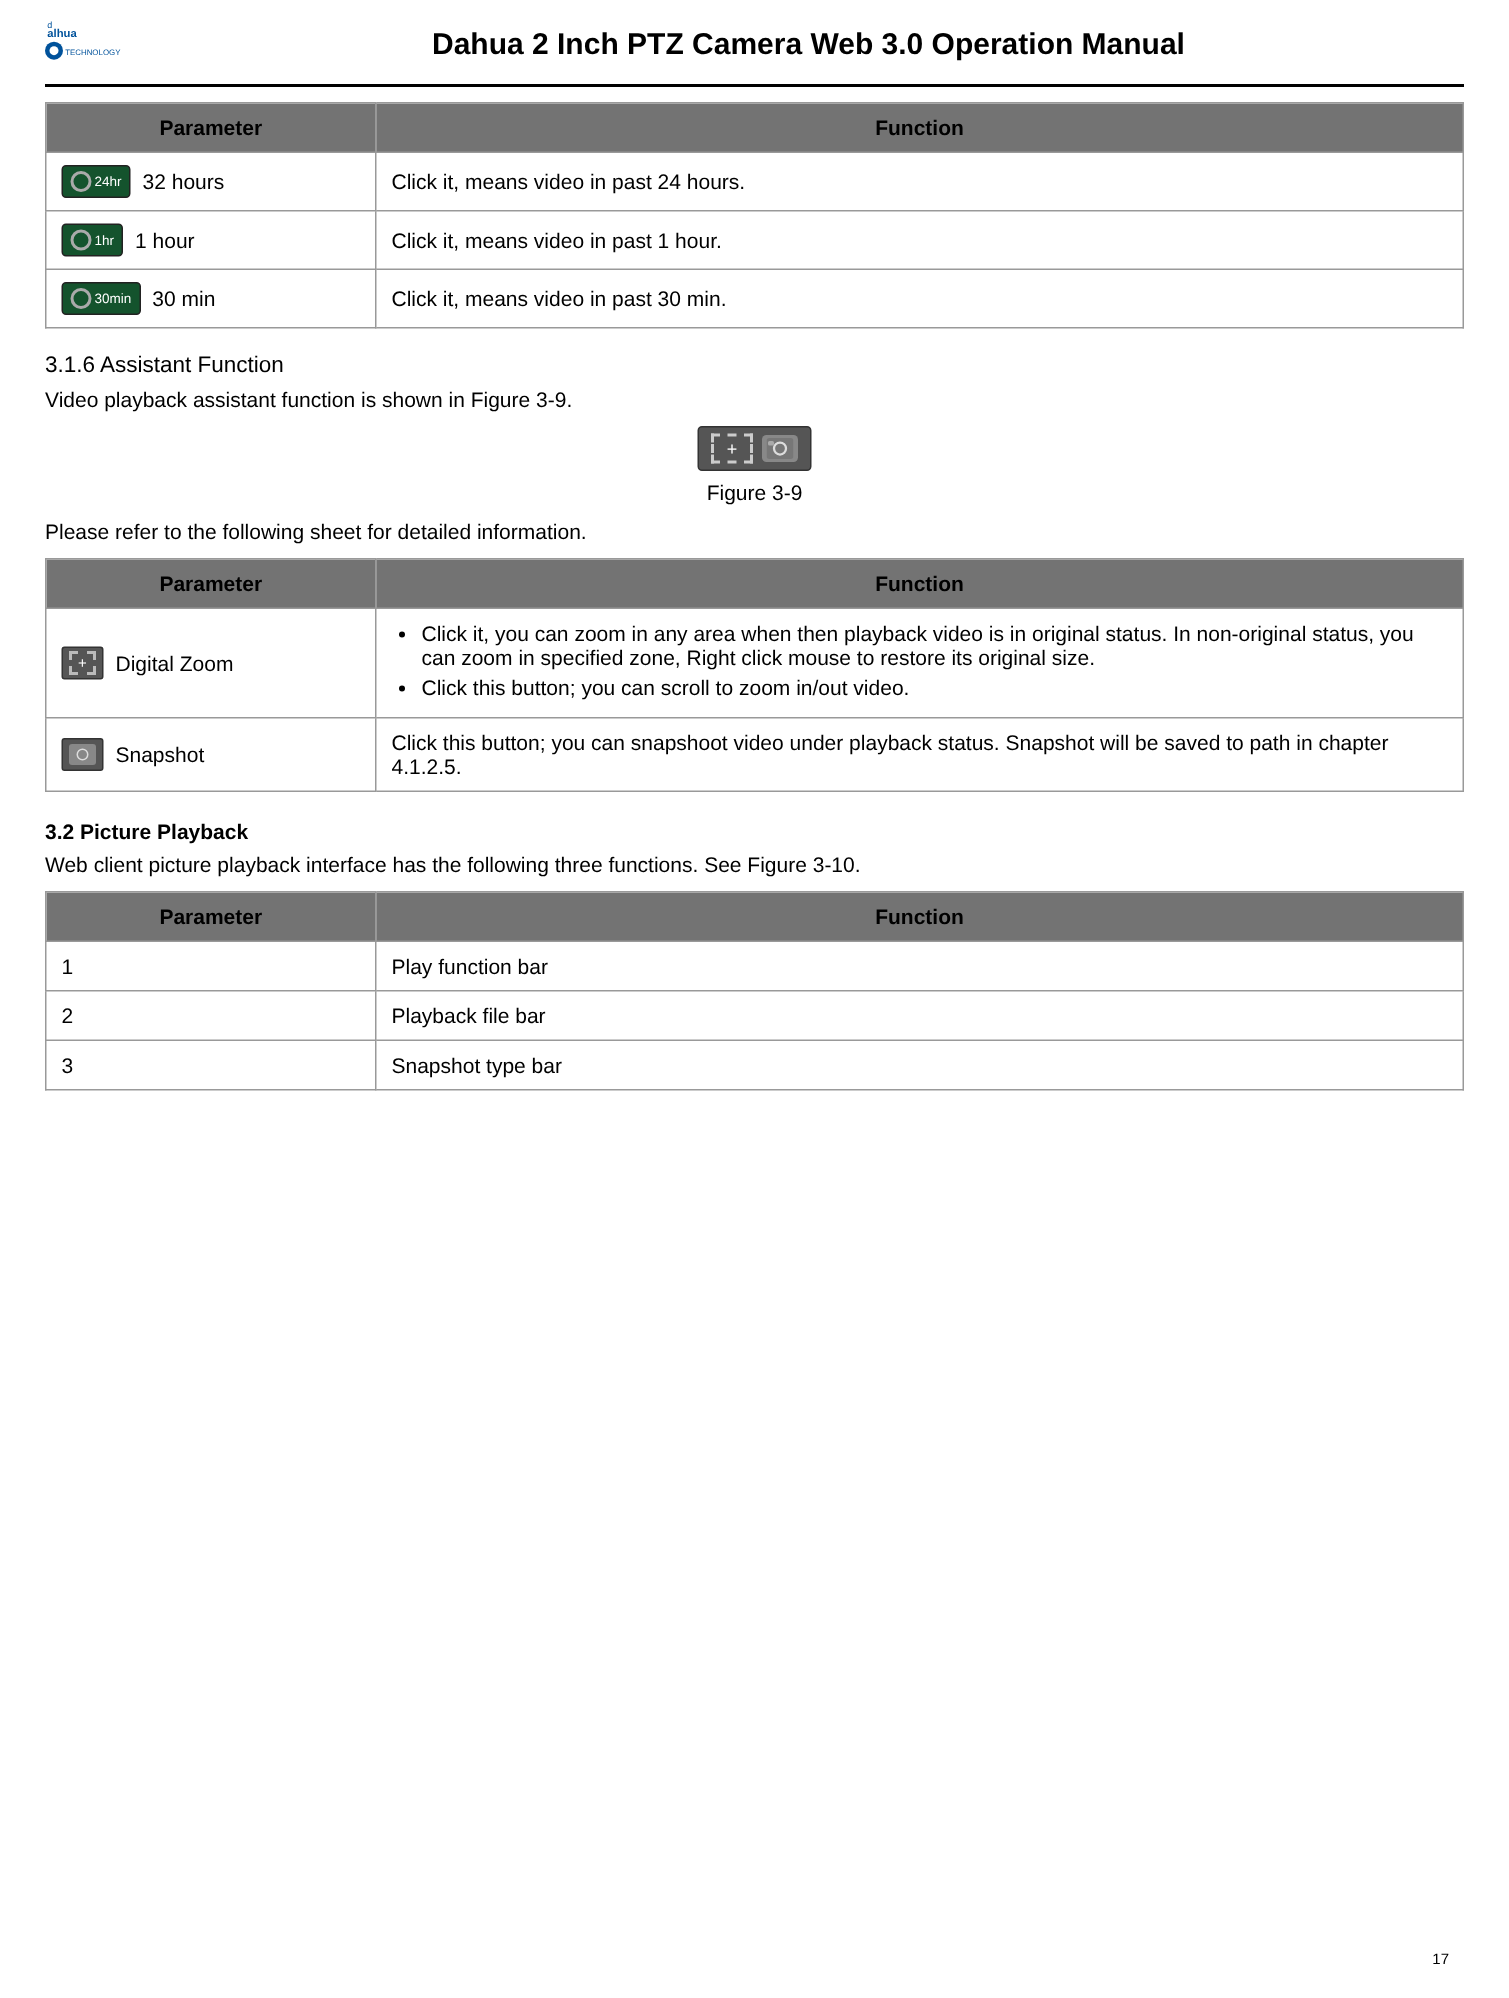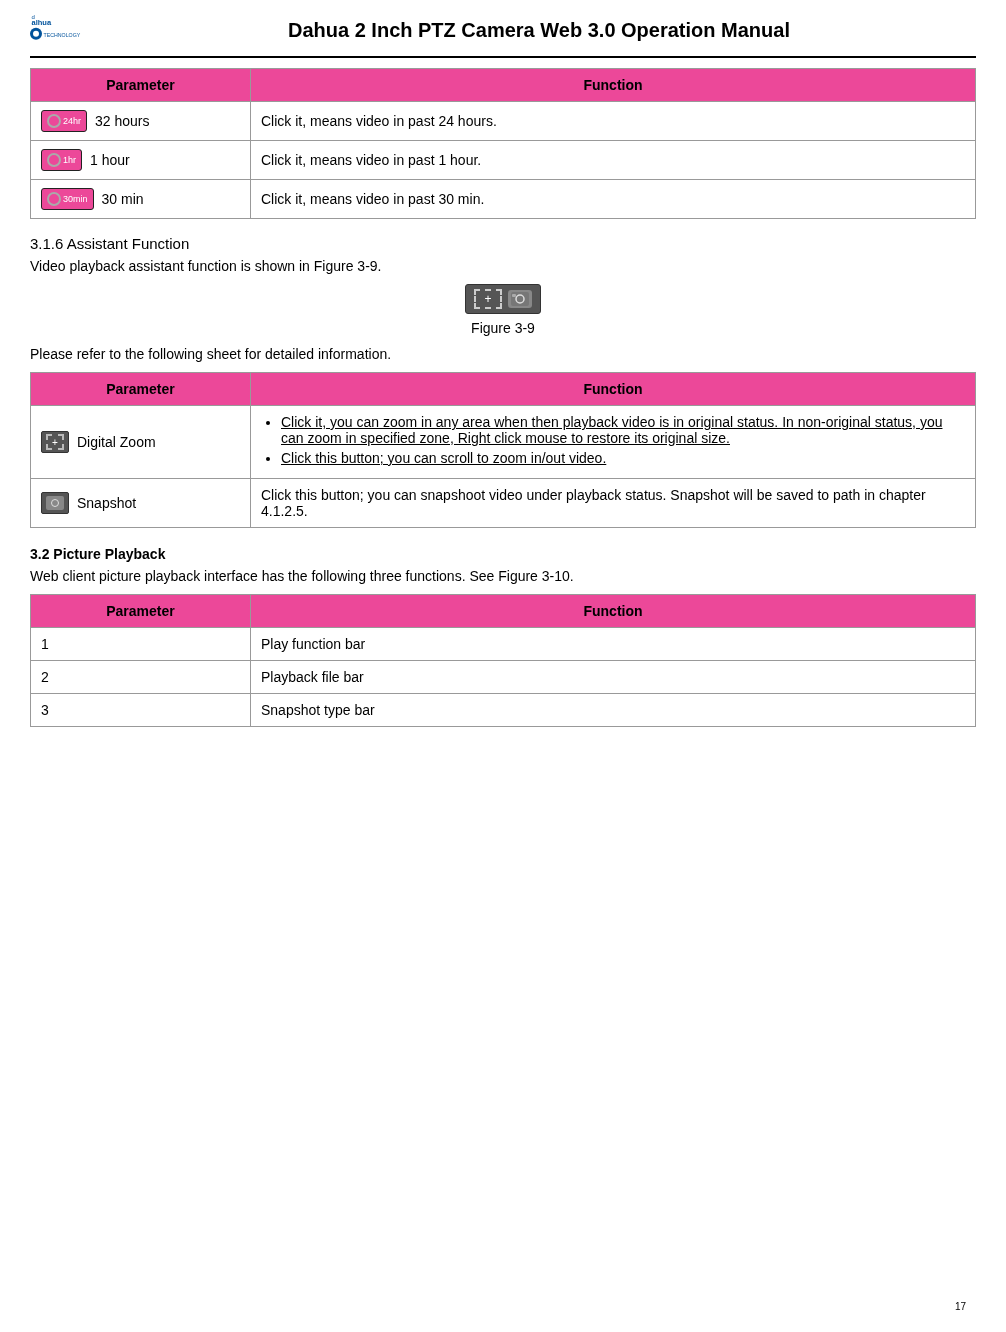--- a/index.html
+++ b/index.html
@@ -34,21 +34,21 @@
       width: 100%;
       border-collapse: collapse;
       margin-bottom: 10px;
     }
     table th, table td {
       border: 1px solid #999;
       padding: 8px 10px;
       vertical-align: middle;
     }
     table th {
-      background-color: #ec4899;
+      background-color: #737373;
       font-weight: bold;
     }
     table td:first-child {
       width: 220px;
     }
     .section-title {
       font-size: 14px;
       font-weight: bold;
       margin: 18px 0 6px 0;
     }
@@ -72,21 +72,21 @@
     }
     .icon-cell {
       display: flex;
       align-items: center;
       gap: 8px;
     }
     .icon-clock {
       display: inline-flex;
       align-items: center;
       justify-content: center;
-      background: #ec4899;
+      background: #14532d;
       color: #fff;
       font-size: 9px;
       border-radius: 3px;
       padding: 3px 5px;
       white-space: nowrap;
       border: 1px solid #222;
       gap: 2px;
     }
     .clock-circle {
       width: 14px;
@@ -96,21 +96,20 @@
       display: inline-block;
       position: relative;
       flex-shrink: 0;
     }
     .bullet-list {
       list-style: disc;
       padding-left: 20px;
     }
     .bullet-list li {
       margin-bottom: 4px;
-      text-decoration: underline;
     }
     .fig-icon {
       display: inline-flex;
       align-items: center;
       justify-content: center;
       background: #555;
       border: 1px solid #333;
       border-radius: 3px;
       padding: 4px 8px;
       gap: 6px;

